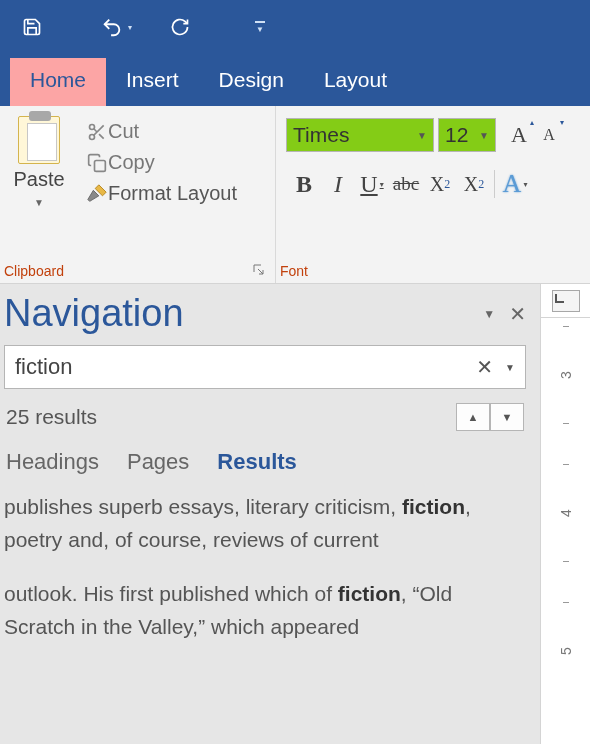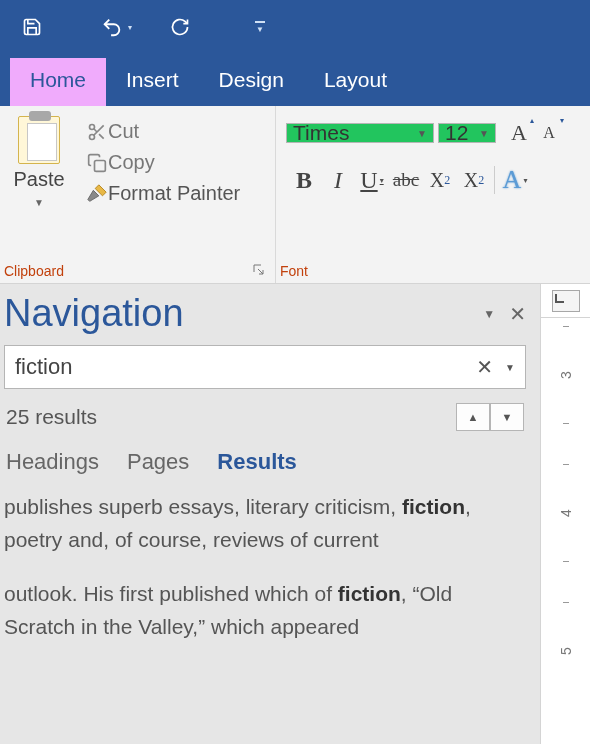--- a/index.html
+++ b/index.html
@@ -36,21 +36,21 @@
     align-items:flex-end;
     padding: 0 10px;
   }
   .tab {
     color: white;
     font-size: 21px;
     padding: 10px 20px 14px 20px;
     cursor:pointer;
   }
   .tab.active {
-    background: #f0abfc;
+    background: #fca5a5;
     color: #2b579a;
     text-align: right;
   }
   
   .ribbon {
     background: #f3f3f3;
     border-bottom: 1px solid #d4d4d4;
     height: 178px;
     display:flex;
   }
@@ -76,21 +76,21 @@
   .paste-icon::before{content:"";position:absolute;top:-6px;left:10px;width:22px;height:10px;background:#a8a8a8;border-radius:3px;}
   .paste-icon::after{content:"";position:absolute;top:6px;left:8px;width:28px;height:36px;background:#fff;border:1px solid #c7c7c7;}
   .paste-label{font-size:20px;color:#444;margin-top:4px;}
   .paste-caret{font-size:10px;color:#666;margin-top:6px;}
   
   .clip-btns { display:flex; flex-direction:column; gap:4px; padding:6px 6px 0 8px;}
   .clip-btn { display:flex; align-items:center; font-size:20px; color:#777; padding:2px 4px; cursor:pointer;}
   .clip-btn .ic { width:22px; height:22px; display:flex;align-items:center;justify-content:center;}
   
   .font-top { display:flex; gap:4px; padding:6px 6px 0 6px; align-items:center;}
-  .combobox { background:#22c55e; border:1px solid #b5b5b5; height:20px; display:flex;align-items:center; padding:0 6px; font-size:21px; color:#333;}
+  .combobox { background:#84cc16; border:1px solid #b5b5b5; height:34px; display:flex;align-items:center; padding:0 6px; font-size:21px; color:#333;}
   .combobox .caret{margin-left:auto;font-size:10px;color:#555;padding-left:8px;}
   .fontname{width:148px;}
   .fontsize{width:58px;}
   .grow-shrink{display:flex;gap:4px;padding-left:6px;}
   .ic-btn{width:26px;height:30px;display:flex;align-items:center;justify-content:center;font-family:"Times New Roman",serif;cursor:pointer;}
   .font-bottom{display:flex;gap:6px;align-items:center;padding:16px 6px 0 10px;}
   .fmt-btn{min-width:28px;height:32px;display:flex;align-items:center;justify-content:center;font-family:"Times New Roman",serif;font-size:24px;color:#444;cursor:pointer;position:relative;}
   .fmt-b{font-weight:bold;}
   .fmt-i{font-style:italic;}
   .fmt-u{text-decoration:underline;}
@@ -200,21 +200,21 @@
             </span>
           <span>Copy</span>
         </div>
         <div class="clip-btn" style="color:#555">
           <span class="ic">
               <svg width="22" height="22" viewBox="0 0 24 24" fill="#e8b846" stroke="#b38420" stroke-width="1">
                 <path d="M14 2l8 8-4 4-8-8z"></path>
                 <path fill="#888" stroke="#666" d="M8 8l-6 10 2 2 10-6z"></path>
               </svg>
             </span>
-          <span>Format Painter</span>
+          <span>Format Layout</span>
         </div>
       </div>
     </div>
     <div class="group-label">
       <span>Clipboard</span>
       <span class="dialog-launcher"><svg width="12" height="12" viewBox="0 0 12 12">
             <path d="M1 1h7M1 1v7M5 5l5 5M10 6v4h-4" fill="none" stroke="#777" stroke-width="1"></path>
           </svg></span>
     </div>
   </div>

